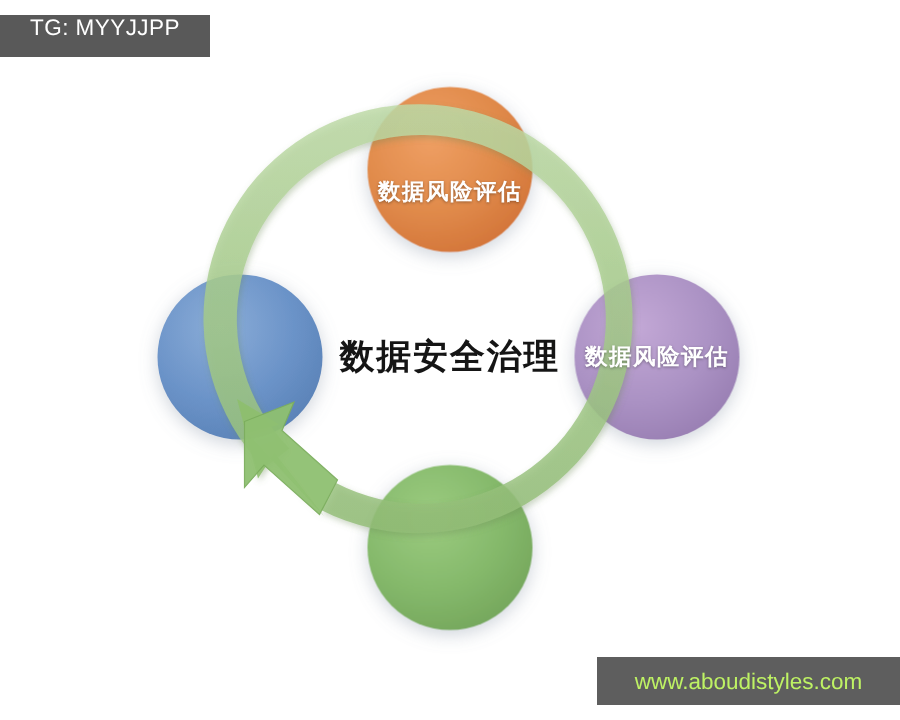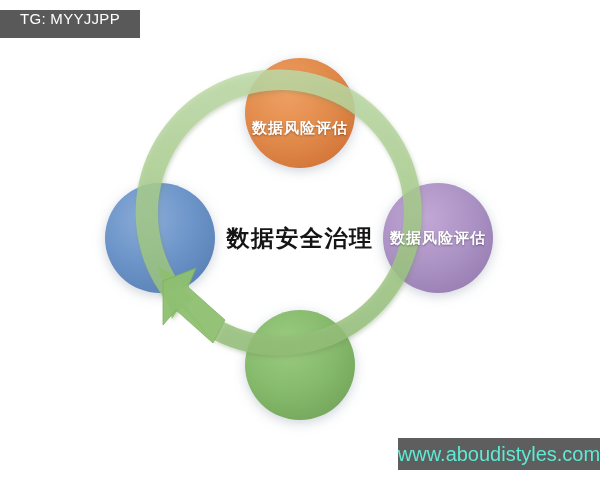--- a/index.html
+++ b/index.html
@@ -42,22 +42,22 @@
     top: 438px;
     width: 202px;
     height: 32px;
     background: #5e5e5e;
     display: flex;
     align-items: center;
     justify-content: center;
     box-sizing: border-box;
   }
   #watermark .txt {
-    color: #5eead4;
-    font-size: 20px;
+    color: #bef264;
+    font-size: 15px;
     white-space: nowrap;
   }
 
   
   #diagram {
     position: absolute;
     left: 0;
     top: 0;
     width: 600px;
     height: 480px;

